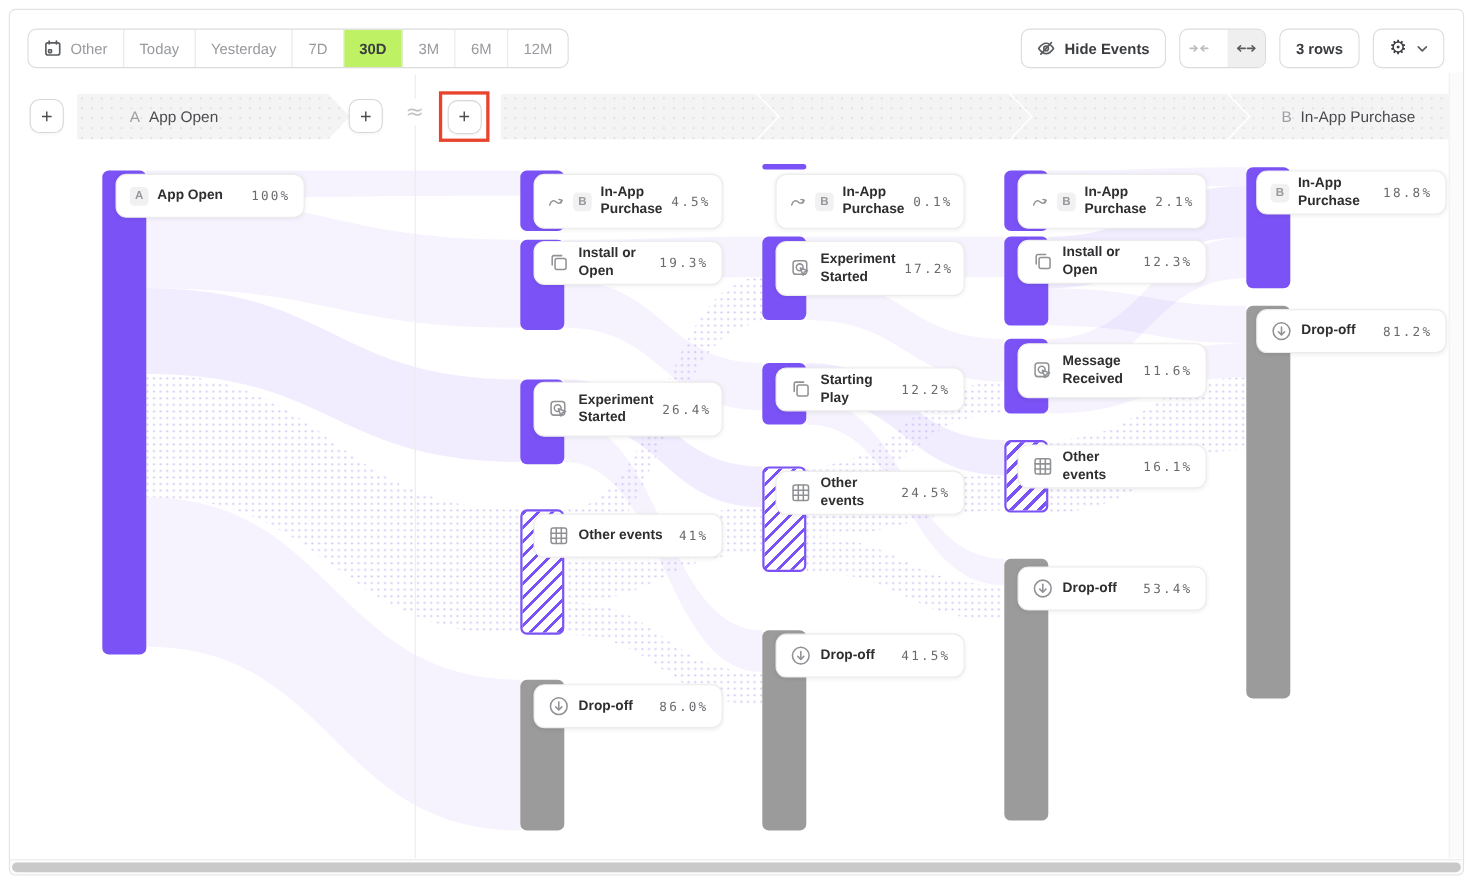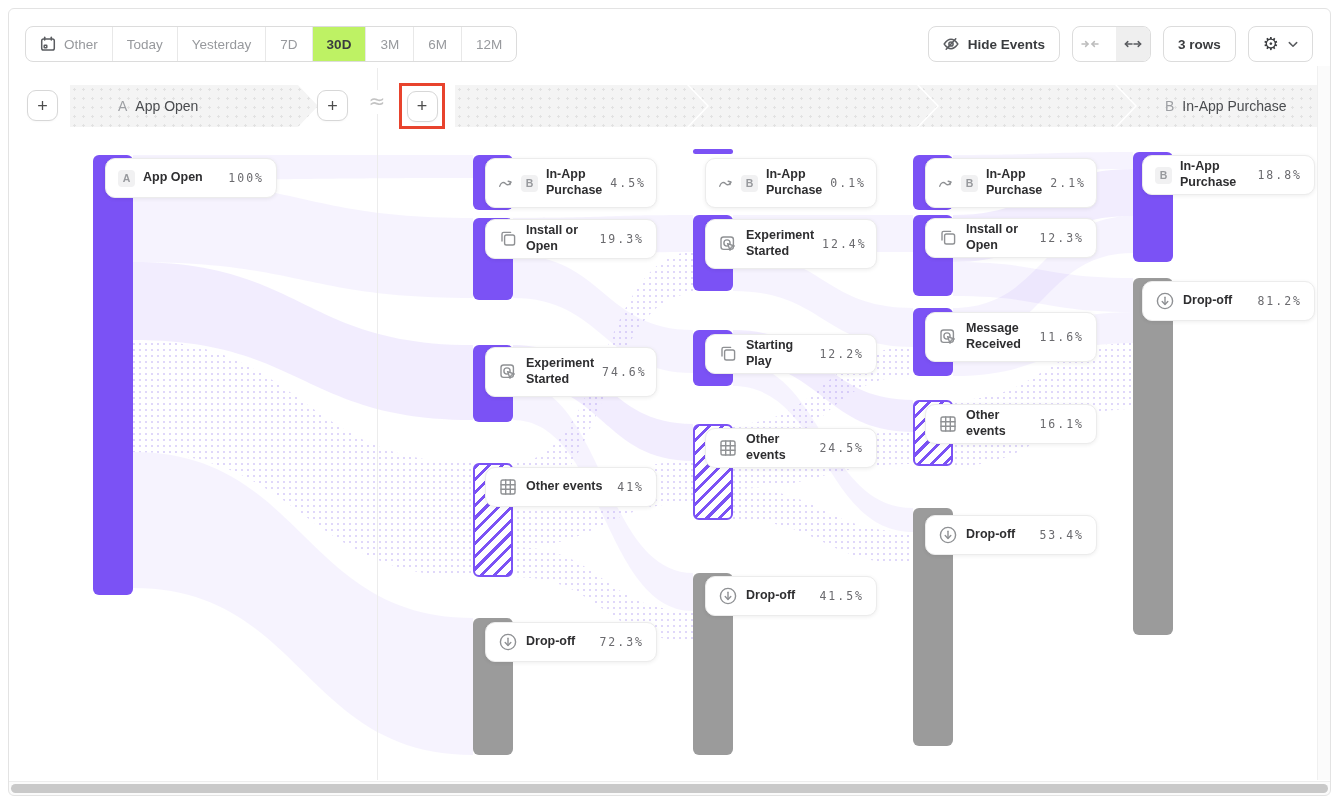--- a/index.html
+++ b/index.html
@@ -277,55 +277,55 @@
     </svg>
   <span class="label">Install or Open</span>
   <span class="value">19.3%</span>
 </div>
 <div class="bar event" style="left:473px;top:345px;height:77px;"></div>
 <div class="card" style="left:485px;top:347px;height:50px;">
   <svg class="nicon">
       <use href="#sym-click"></use>
     </svg>
   <span class="label" style="width:78px;">Experiment Started</span>
-  <span class="value">74.6%</span>
+  <span class="value">26.4%</span>
 </div>
 <div class="bar other" style="left:473px;top:463px;height:114px;"></div>
 <div class="card" style="left:485px;top:467px;height:40px;">
   <svg class="nicon">
       <use href="#sym-grid"></use>
     </svg>
   <span class="label">Other events</span>
   <span class="value">41%</span>
 </div>
 <div class="bar dropoff" style="left:473px;top:618px;height:137px;"></div>
 <div class="card" style="left:485px;top:622px;height:40px;">
   <svg class="nicon">
       <use href="#sym-drop"></use>
     </svg>
   <span class="label">Drop-off</span>
-  <span class="value">72.3%</span>
+  <span class="value">86.0%</span>
 </div>
 
 <div class="bar event" style="left:693px;top:149px;height:5px;border-radius:3px;"></div>
 <div class="card" style="left:705px;top:158px;height:50px;">
   <svg class="nicon sm">
       <use href="#sym-skip"></use>
     </svg>
   <span class="badge">B</span>
   <span class="label" style="width:64px;">In-App Purchase</span>
   <span class="value">0.1%</span>
 </div>
 <div class="bar event" style="left:693px;top:215px;height:76px;"></div>
 <div class="card" style="left:705px;top:219px;height:50px;">
   <svg class="nicon">
       <use href="#sym-click"></use>
     </svg>
   <span class="label" style="width:78px;">Experiment Started</span>
-  <span class="value">12.4%</span>
+  <span class="value">17.2%</span>
 </div>
 <div class="bar event" style="left:693px;top:330px;height:56px;"></div>
 <div class="card" style="left:705px;top:334px;height:40px;">
   <svg class="nicon">
       <use href="#sym-app"></use>
     </svg>
   <span class="label">Starting Play</span>
   <span class="value">12.2%</span>
 </div>
 <div class="bar other" style="left:693px;top:424px;height:96px;"></div>

